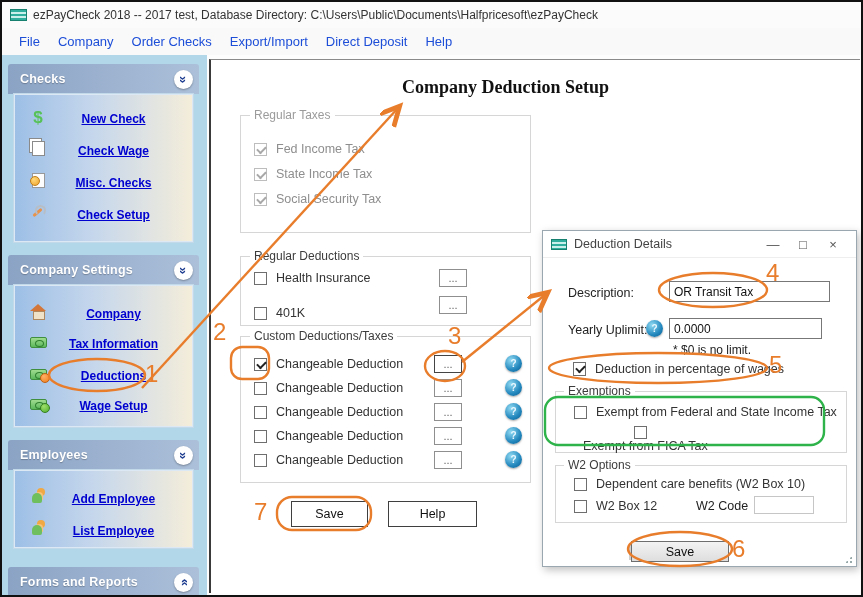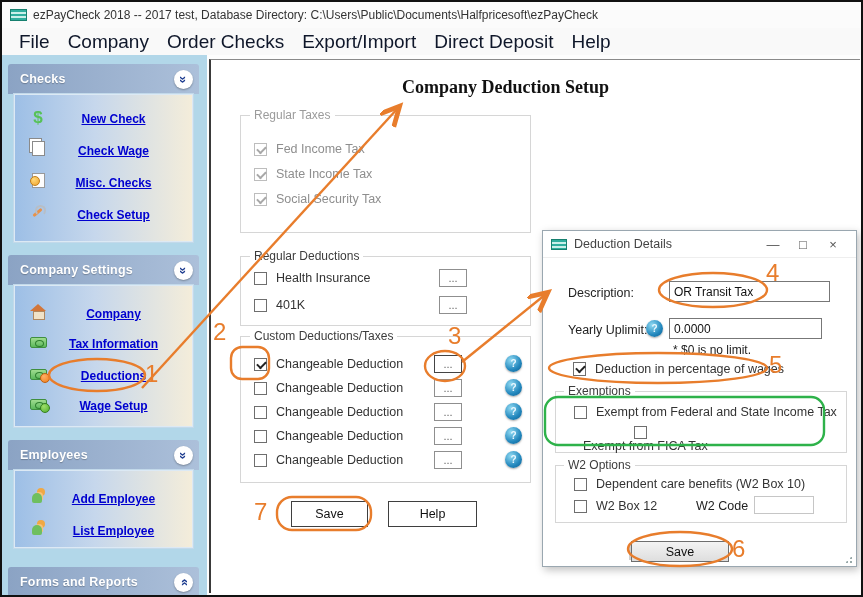--- a/index.html
+++ b/index.html
@@ -12,21 +12,21 @@
   
   .titlebar { position:absolute; left:0; top:0; right:0; height:26px; background:#fbfbfb;
               display:flex; align-items:center; padding-left:8px; }
   .app-icon { width:17px; height:12px; margin-right:6px; border:1px solid #17806f;
               background:repeating-linear-gradient(180deg,#2fae9e 0 2px,#c9f0ea 2px 4px); }
   .titlebar-text { font-size:12px; color:#333; white-space:nowrap; }
 
   
   .menubar { position:absolute; left:0; top:26px; right:0; height:27px; background:#f9f9f9;
              display:flex; align-items:center; padding-left:8px; }
-  .menu-item { font-size:19px; color:#0f172a; padding:4px 9px; cursor:default; }
+  .menu-item { font-size:13px; color:#1d4ed8; padding:4px 9px; cursor:default; }
 
   
   .sidebar { position:absolute; left:0; top:53px; width:205px; bottom:0; background:#b2d7e9; }
   .side-header { position:absolute; left:6px; width:191px; height:30px;
                  background:linear-gradient(90deg,#8ba3c4,#acc0da);
                  border-radius:3px 3px 0 0; display:flex; align-items:center;
                  padding:0 6px 0 12px; }
   .side-header .hdr-label { color:#fff; font-weight:bold; font-size:12.5px; flex:1;
                             text-shadow:0 1px 1px rgba(0,0,0,.25); letter-spacing:.2px; }
   .chev-btn { width:19px; height:19px; border-radius:50%; background:#fff; color:#1d3c8f;
@@ -245,21 +245,21 @@
       </div>
     </div>
 
     <div class="gbox" style="left:29px; top:196px; width:291px; height:70px;">
       <span class="glabel">Regular Deductions</span>
       <div class="cbrow" style="left:13px; top:13px;">
         <span class="cb"></span>
         <span class="cblabel">Health Insurance</span>
       </div>
       <button class="dots-btn" style="left:198px; top:12px;">...</button>
-      <div class="cbrow" style="left:13px; top:40px;">
+      <div class="cbrow" style="left:13px; top:48px;">
         <span class="cb"></span>
         <span class="cblabel">401K</span>
       </div>
       <button class="dots-btn" style="left:198px; top:39px;">...</button>
     </div>
 
     <div class="gbox" style="left:29px; top:276px; width:291px; height:147px;">
       <span class="glabel">Custom Deductions/Taxes</span>
 
       <div class="cbrow" style="left:13px; top:19px;">

